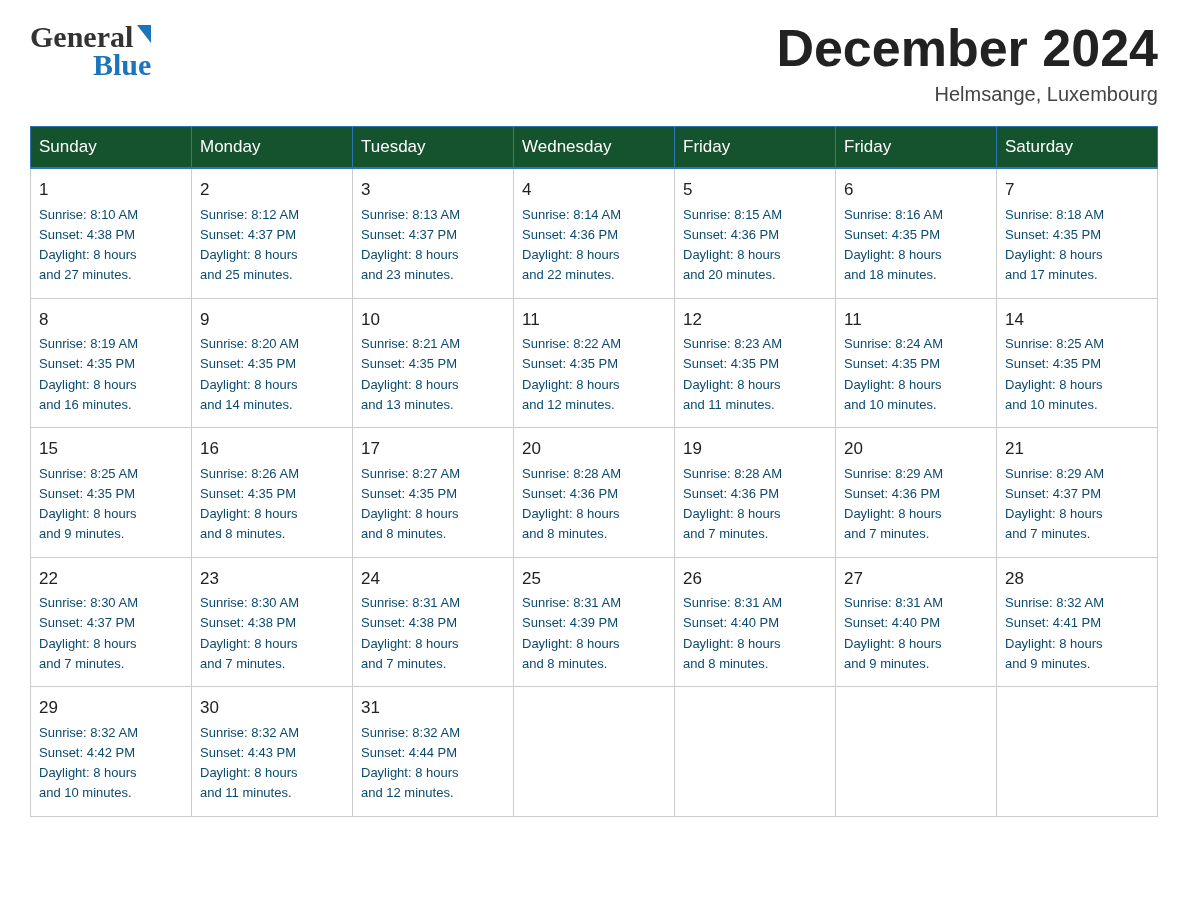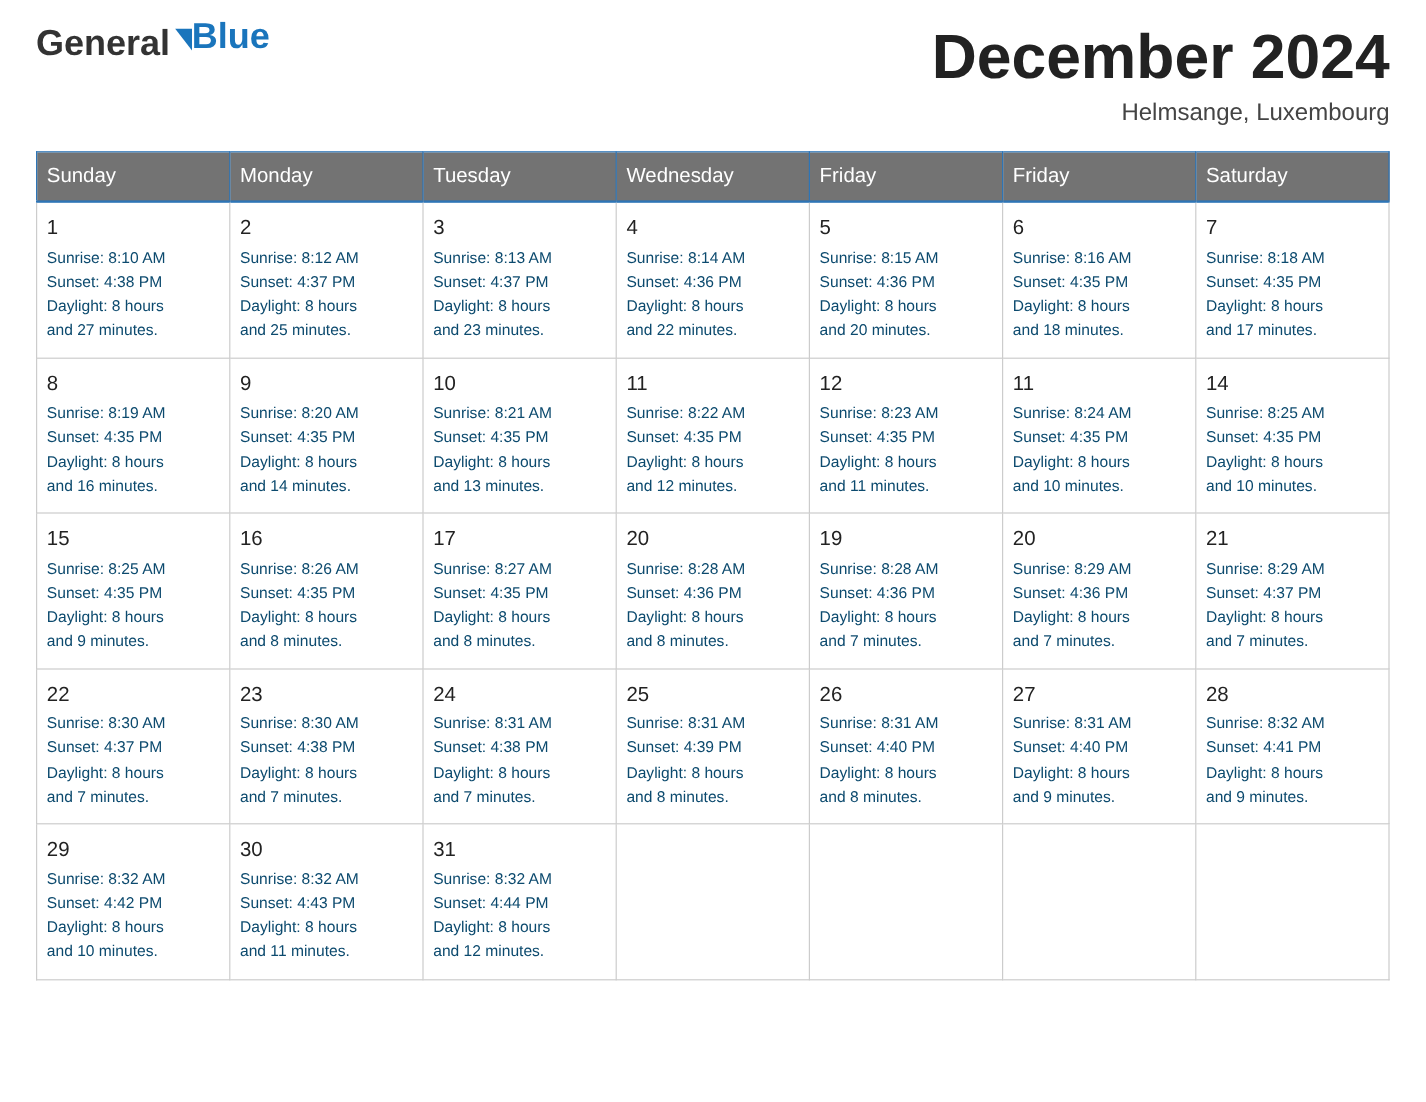--- a/index.html
+++ b/index.html
@@ -29,21 +29,21 @@
       font-size: 20px;
       color: #444;
       margin-top: 6px;
     }
     table {
       width: 100%;
       border-collapse: collapse;
       table-layout: fixed;
     }
     thead tr th {
-      background-color: #737373;
+      background-color: #14532d;
       color: #fff;
       font-size: 17px;
       font-weight: normal;
       padding: 10px 8px;
       text-align: left;
       border: 1px solid #2e75b6;
     }
     tbody tr td {
       vertical-align: top;
       padding: 8px 8px 12px 8px;
@@ -84,21 +84,22 @@
       vertical-align: middle;
       margin-top: -8px;
     }
     .logo-blue-line {
       color: #1a75bc;
       font-size: 30px;
       font-weight: bold;
     }
     .logo-wrapper {
       display: flex;
-      flex-direction: row;
+      flex-direction: column;
+      font-family: Liberation Serif, serif;
     }
     .logo-row1 {
       display: flex;
       align-items: center;
     }
     .logo-row2 {
       display: flex;
       justify-content: flex-end;
       margin-top: -6px;
     }

